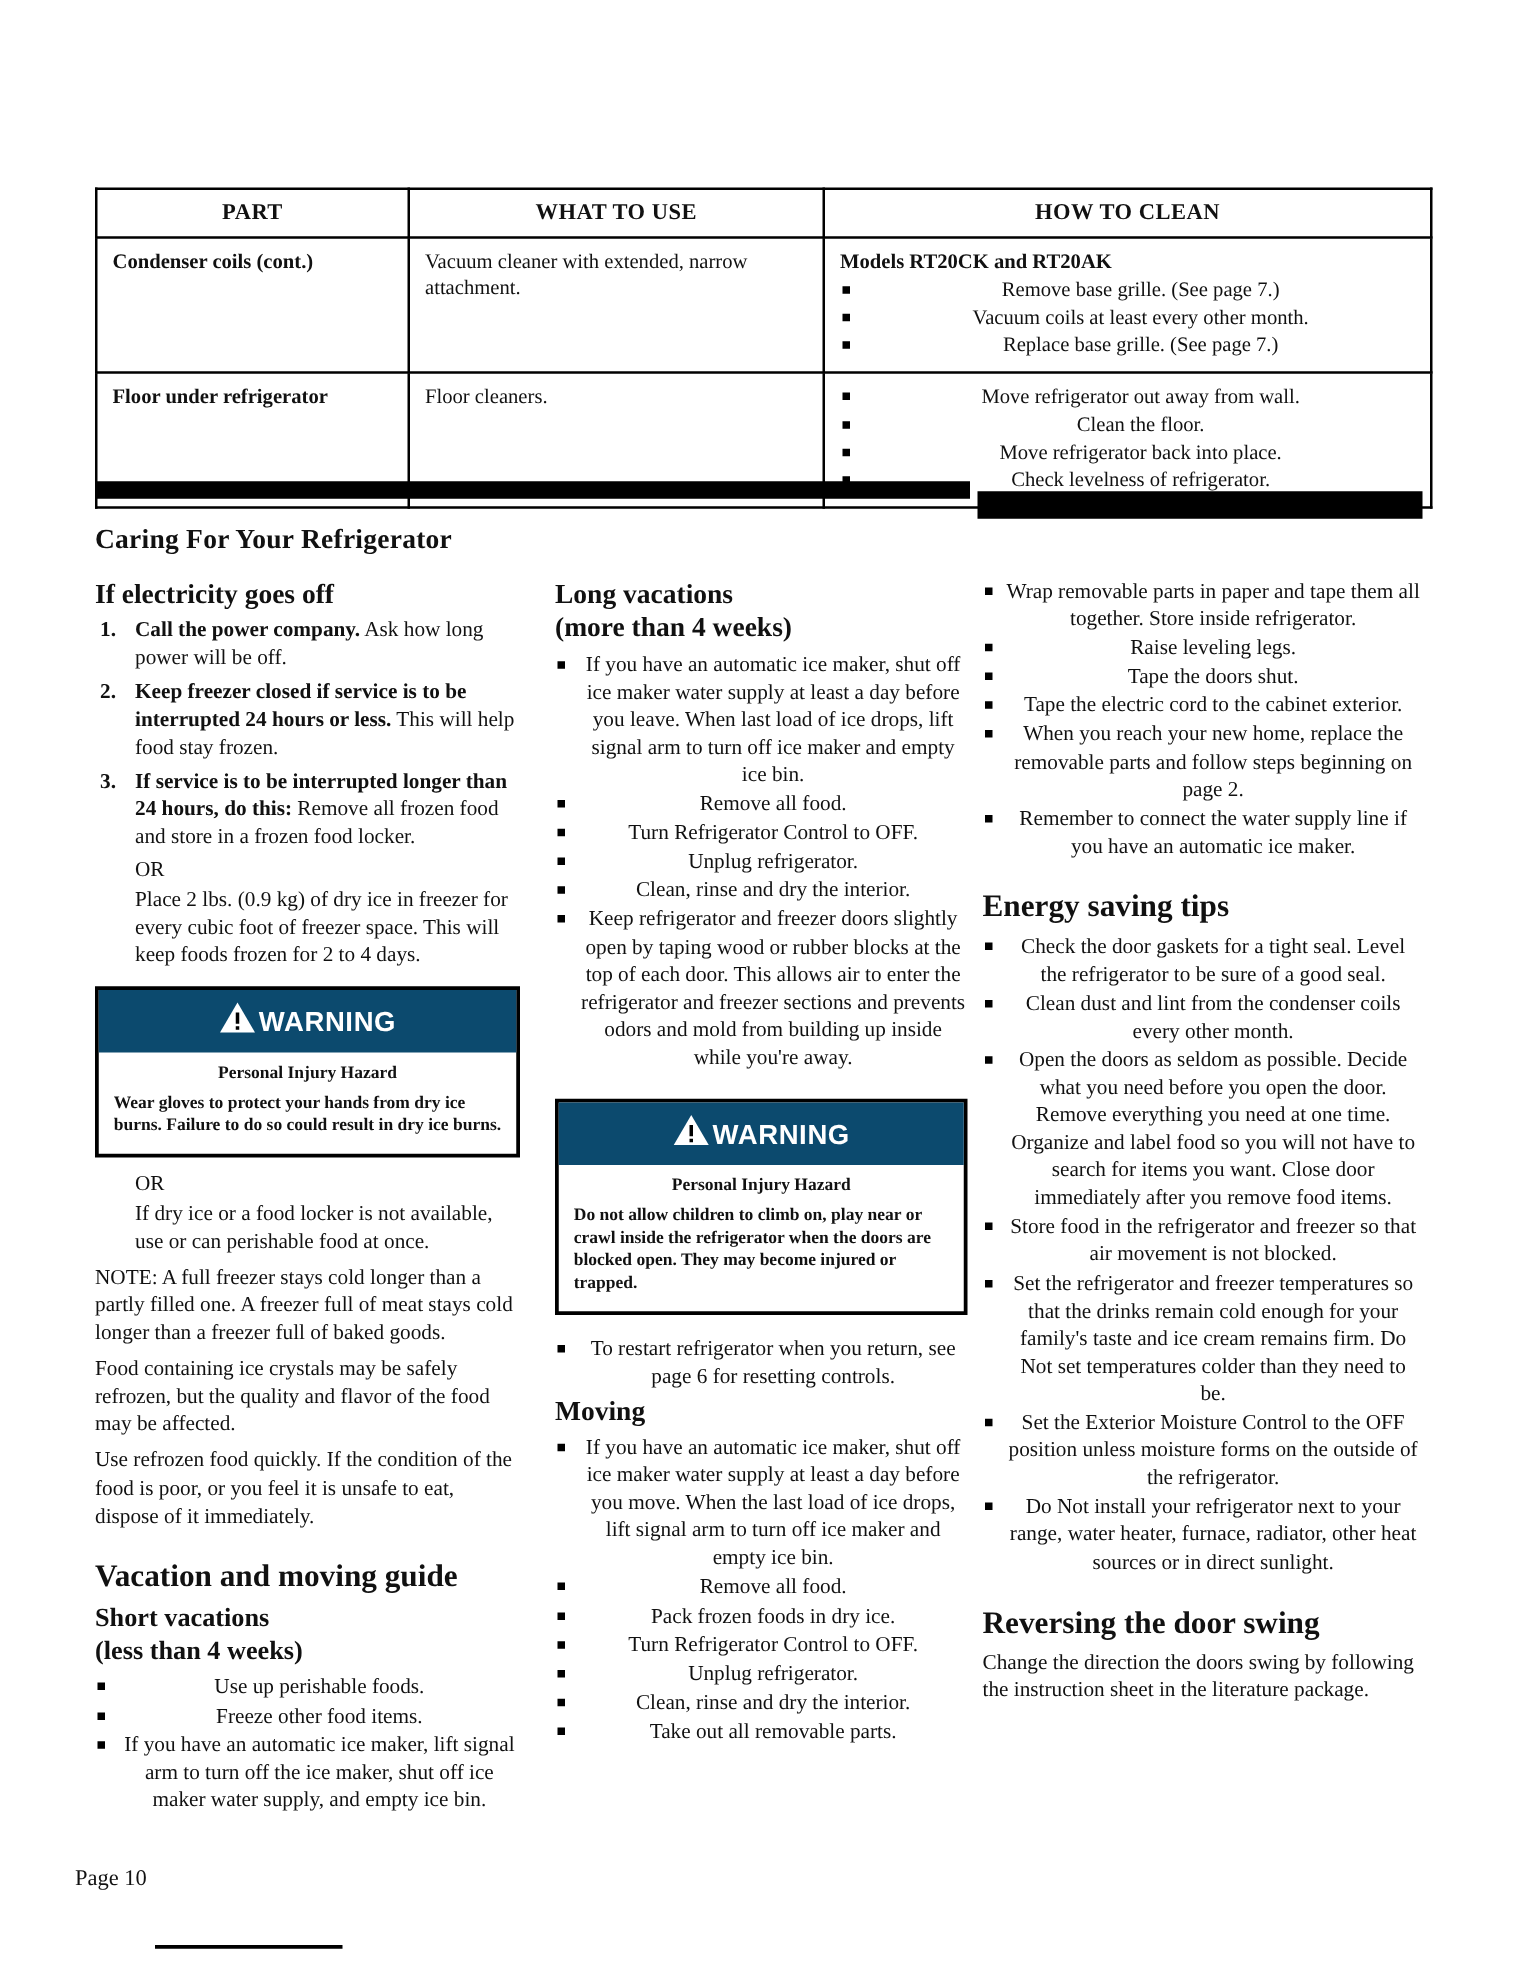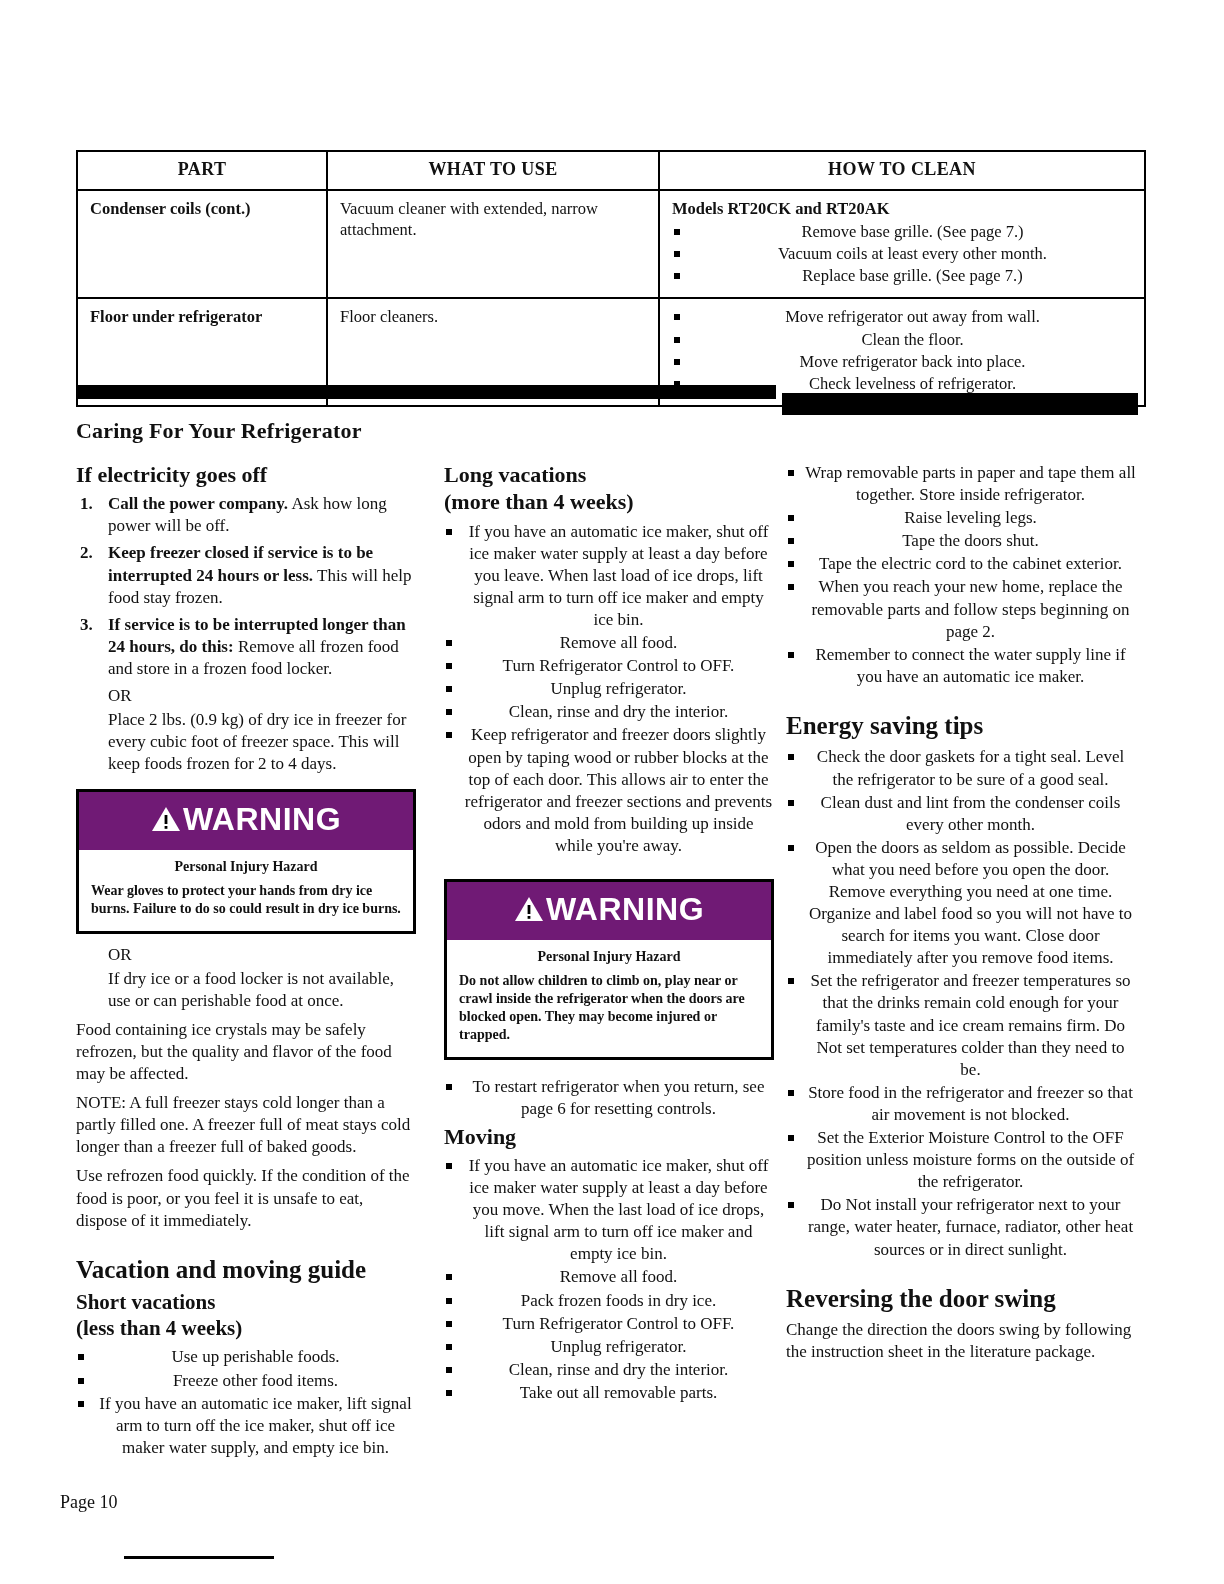--- a/index.html
+++ b/index.html
@@ -157,27 +157,27 @@
   p { margin: 0 0 7px 0; }
   .tight { margin-bottom: 2px; }
 
   
   .warn {
     border: 3px solid #000;
     margin: 14px 0 10px 0;
     background: #fff;
   }
   .warn-bar {
-    background: #701a75;
+    background: #0c4a6e;
     color: #fff;
     text-align: center;
     padding: 7px 0 9px 0;
     font-family: "Liberation Sans", sans-serif;
     font-weight: bold;
-    font-size: 32px;
+    font-size: 22px;
     letter-spacing: .5px;
   }
   .warn-bar .tri {
     display: inline-block;
     position: relative;
     top: 2px;
     margin-right: 2px;
   }
   .warn-body {
     padding: 8px 12px 12px 12px;
@@ -284,22 +284,22 @@
       </div>
       <div class="warn-body">
         <div class="hz">Personal Injury Hazard</div>
         <div class="txt">Wear gloves to protect your hands from dry ice burns. Failure to do so could result in dry ice burns.</div>
       </div>
     </div>
 
     <p class="indent tight">OR</p>
     <p class="indent">If dry ice or a food locker is not available, use or can perishable food at once.</p>
 
+    <p>NOTE: A full freezer stays cold longer than a partly filled one. A freezer full of meat stays cold longer than a freezer full of baked goods.</p>
     <p>Food containing ice crystals may be safely refrozen, but the quality and flavor of the food may be affected.</p>
-    <p>NOTE: A full freezer stays cold longer than a partly filled one. A freezer full of meat stays cold longer than a freezer full of baked goods.</p>
     <p>Use refrozen food quickly. If the condition of the food is poor, or you feel it is unsafe to eat, dispose of it immediately.</p>
 
     <h2 class="head-big">Vacation and moving guide</h2>
     <h3 class="head sub">Short vacations</h3>
     <h3 class="head sub" style="margin-top:-4px">(less than 4 weeks)</h3>
 
     <ul class="sq">
       <li>Use up perishable foods.</li>
       <li>Freeze other food items.</li>
       <li>If you have an automatic ice maker, lift signal arm to turn off the ice maker, shut off ice maker water supply, and empty ice bin.</li>
@@ -361,22 +361,22 @@
       <li>When you reach your new home, replace the removable parts and follow steps beginning on page 2.</li>
       <li>Remember to connect the water supply line if you have an automatic ice maker.</li>
     </ul>
 
     <h2 class="head-big">Energy saving tips</h2>
 
     <ul class="sq">
       <li>Check the door gaskets for a tight seal. Level the refrigerator to be sure of a good seal.</li>
       <li>Clean dust and lint from the condenser coils every other month.</li>
       <li>Open the doors as seldom as possible. Decide what you need before you open the door. Remove everything you need at one time. Organize and label food so you will not have to search for items you want. Close door immediately after you remove food items.</li>
+      <li>Store food in the refrigerator and freezer so that air movement is not blocked.</li>
       <li>Set the refrigerator and freezer temperatures so that the drinks remain cold enough for your family's taste and ice cream remains firm. Do Not set temperatures colder than they need to be.</li>
-      <li>Store food in the refrigerator and freezer so that air movement is not blocked.</li>
       <li>Set the Exterior Moisture Control to the OFF position unless moisture forms on the outside of the refrigerator.</li>
       <li>Do Not install your refrigerator next to your range, water heater, furnace, radiator, other heat sources or in direct sunlight.</li>
     </ul>
 
     <h2 class="head-big">Reversing the door swing</h2>
     <p>Change the direction the doors swing by following the instruction sheet in the literature package.</p>
   </div>
 
   <div class="footer">Page 10</div>
   <div class="foot-rule"></div>

